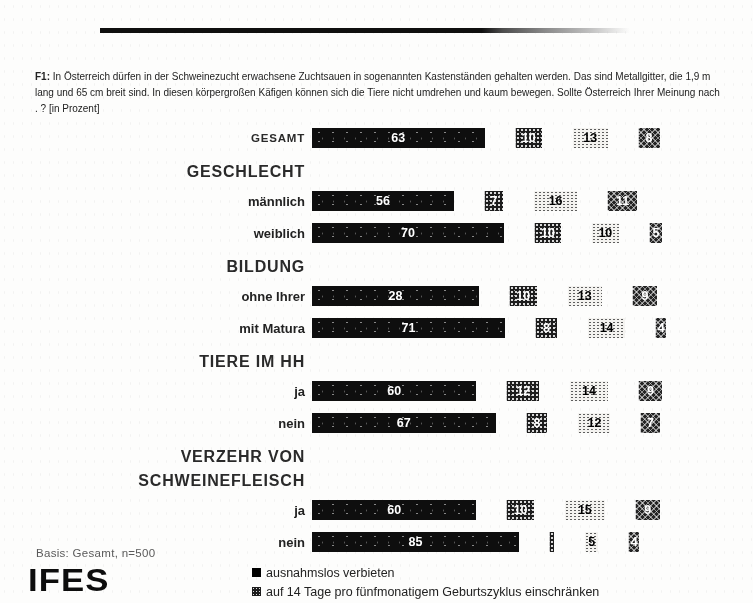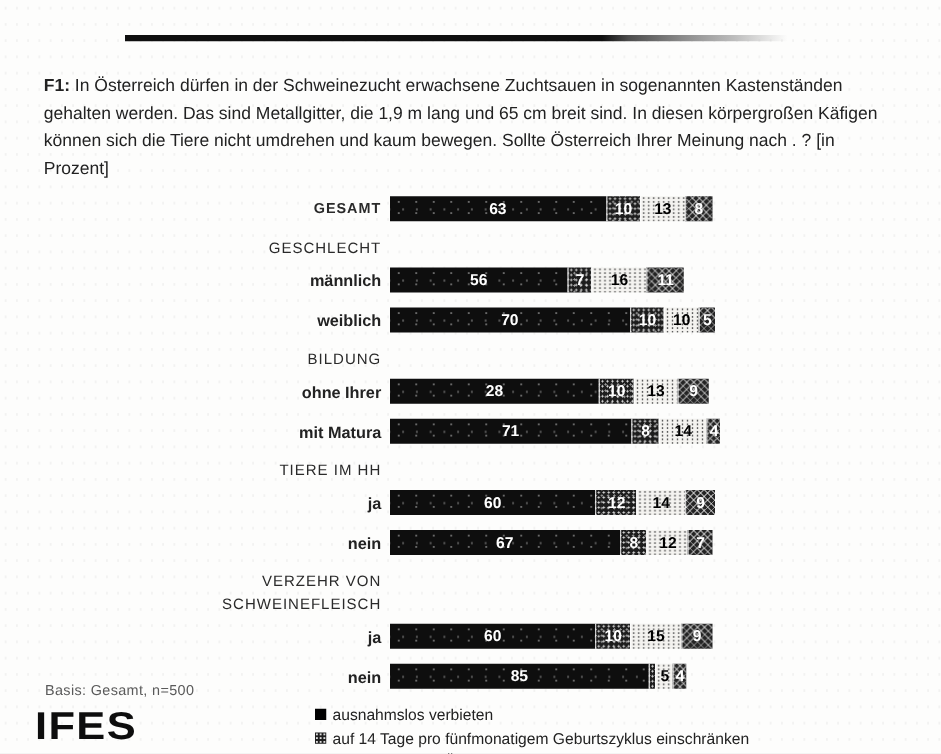--- a/index.html
+++ b/index.html
@@ -17,35 +17,35 @@
     width:21px; height:31px; margin-top:2px; background:#0c0c0c;
     background-image: radial-gradient(rgba(255,255,255,.8) 0.7px, transparent 1px);
     background-size:5px 6px;
   }
   .page-title { margin-left:20px; font-size:27px; font-weight:bold; letter-spacing:-0.5px; color:#0d0d0d; }
   .title-rule {
     margin:4px 0 0 65px; height:5px; width:530px;
     background: linear-gradient(to right, #0f0f0f 0 72%, #4d4d4d 76%, #8a8a8a 84%, #bdbdbd 92%, rgba(190,190,190,0) 100%);
   }
   
-  .question { margin:24px 30px 0 35px; font-size:14px; line-height:1.58; color:#222; }
+  .question { margin:36px 30px 0 35px; font-size:10px; line-height:1.58; color:#222; }
   .question b { font-weight:bold; }
   
   .chart { margin-top:12px; }
   .group-header {
     width:312px; text-align:right; padding-right:7px;
-    font-size:12px; font-weight:normal; letter-spacing:0.8px; color:#2a2a2a;
+    font-size:16px; font-weight:bold; letter-spacing:0.8px; color:#2a2a2a;
     margin:10px 0 7px; white-space:pre-line; line-height:1.5;
   }
   .bar-row { display:flex; align-items:center; height:20px; margin-bottom:12px; }
   .row-label { width:312px; text-align:right; padding-right:7px; font-size:13px; color:#222;font-weight:bold; }
   .row-label.caps { font-size:11.5px; font-weight:bold; letter-spacing:0.8px; color:#2a2a2a; }
   .bar { display:flex; height:20px; }
   .seg { height:20px; display:flex; align-items:center; justify-content:center; overflow:visible; }
-  .seg + .seg { border-left:1px solid rgba(255,255,255,.75); }
+  .seg + .seg { border-left:1px solid rgba(255,255,255,.75);margin-left:30px; }
   .num { font-size:12.5px; font-weight:bold; white-space:nowrap; }
   .s0 { background-color:#0e0e0e;
         background-image: radial-gradient(rgba(255,255,255,.5) 0.6px, transparent 1px),
                           radial-gradient(rgba(255,255,255,.3) 0.6px, transparent 1px);
         background-size: 14px 9px, 11px 13px; background-position:0 0, 5px 4px; color:#fff; }
   .s1 { background-color:#1d1d1d;
         background-image: radial-gradient(rgba(255,255,255,.85) 0.7px, transparent 1px),
                           radial-gradient(rgba(255,255,255,.55) 0.7px, transparent 1px);
         background-size: 4px 4px, 5px 5px; background-position:0 0, 2px 2px; color:#fff; }
   .s2 { background-color:#f4f3f0;

